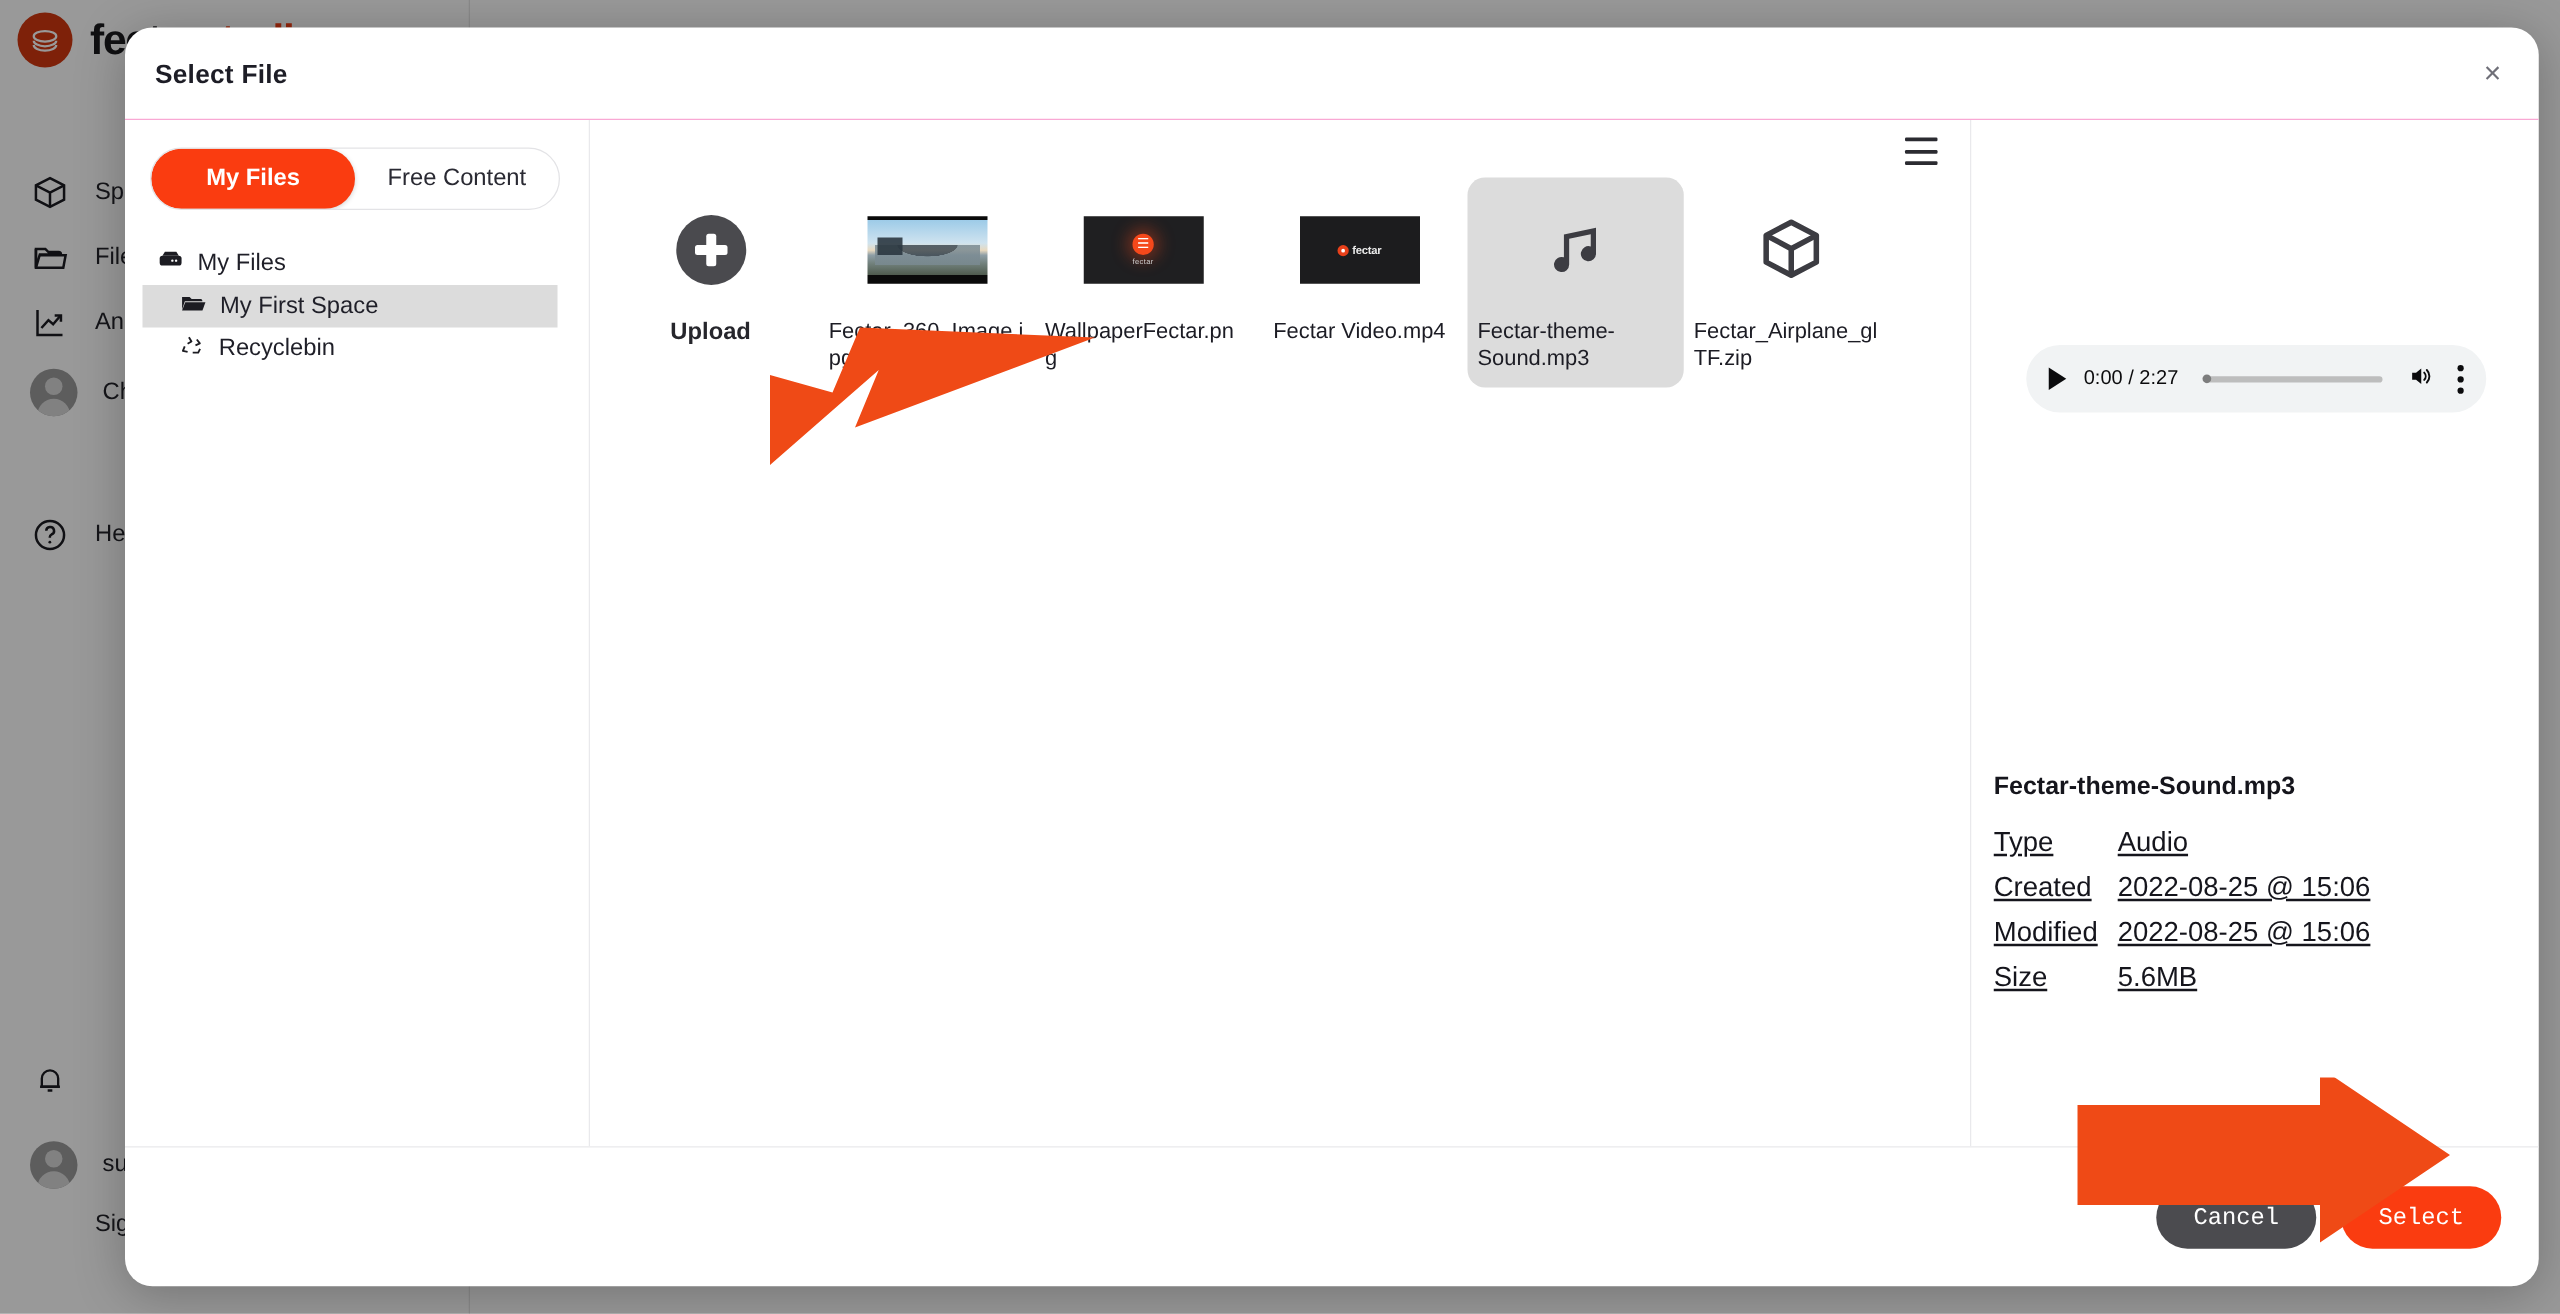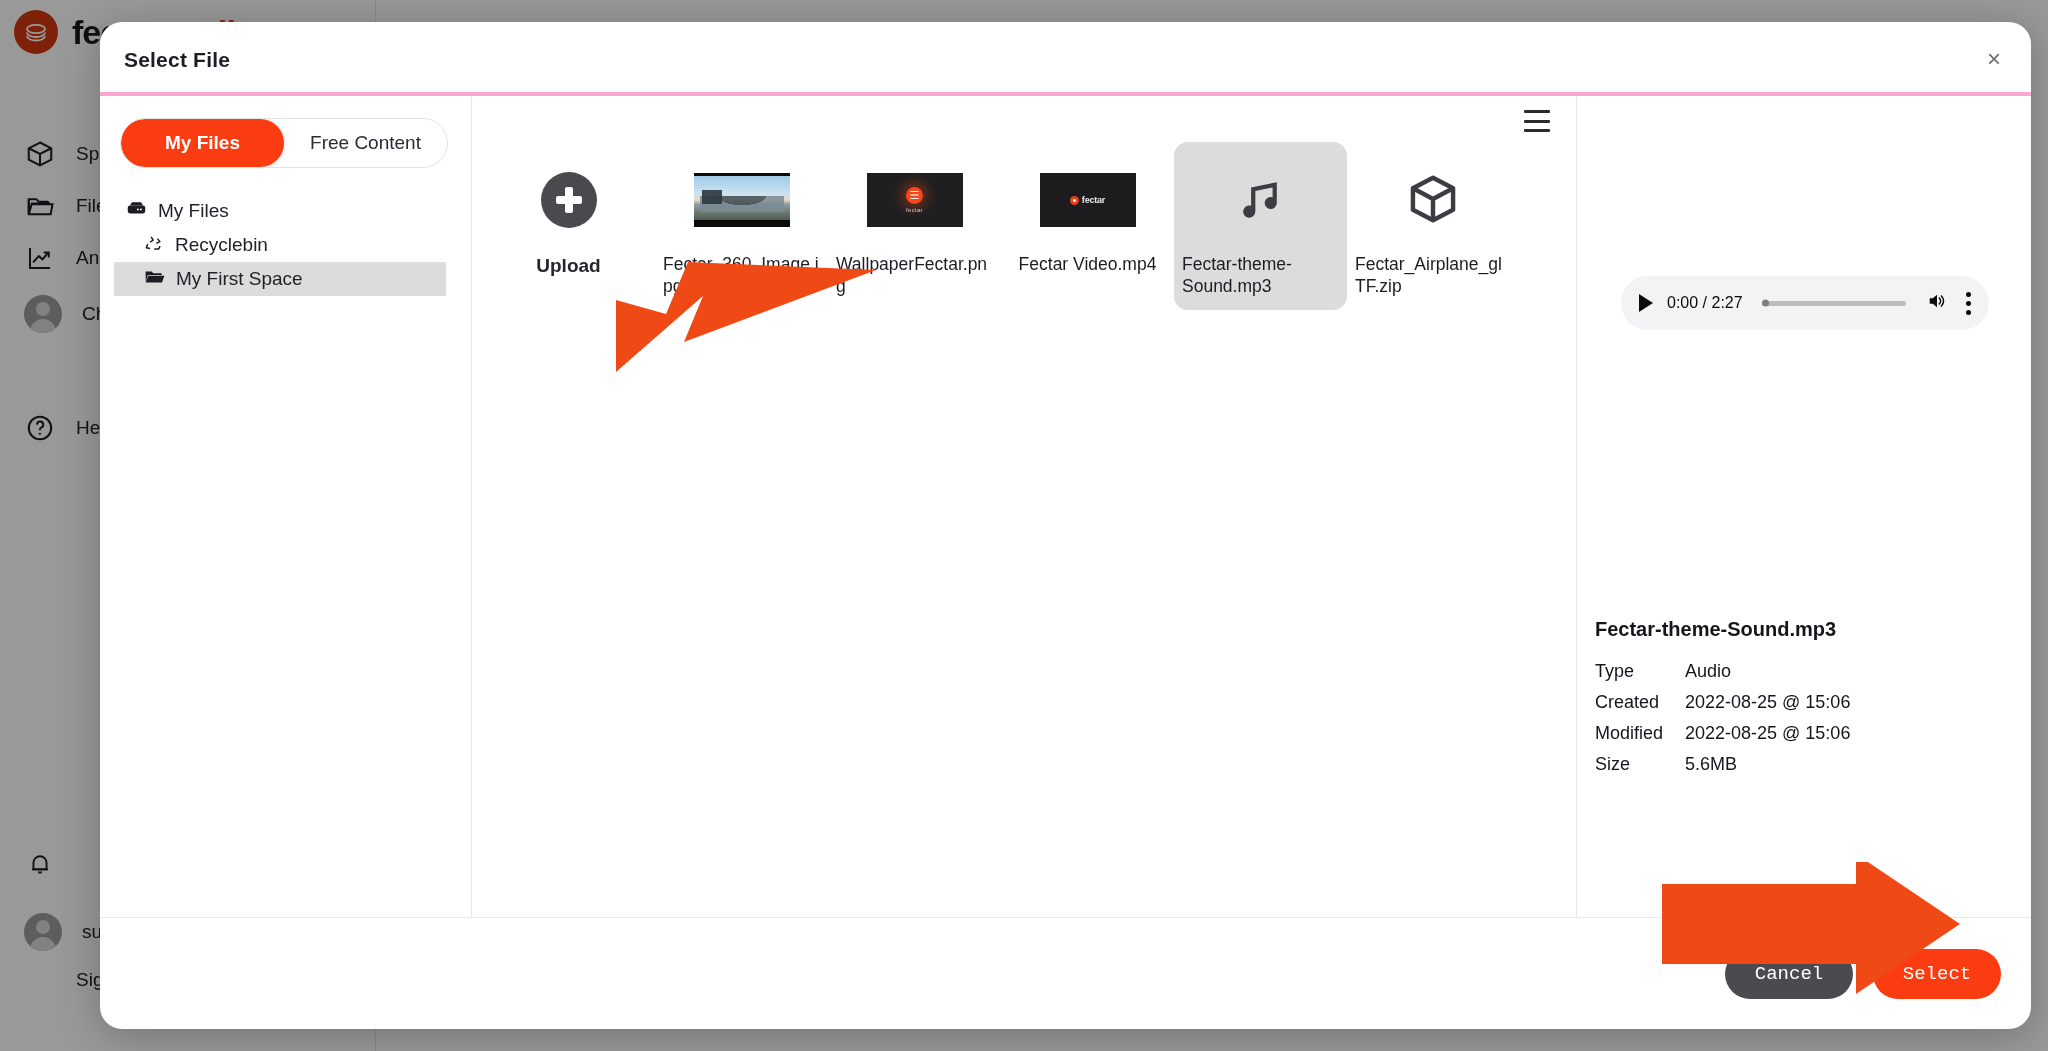--- a/index.html
+++ b/index.html
@@ -57,21 +57,21 @@
 
   
   #modal {
     position: absolute; left: 100px; top: 22px;
     width: 1931px; height: 1007px;
     background: #ffffff; border-radius: 22px;
     box-shadow: 0 6px 40px rgba(0,0,0,0.25);
     overflow: hidden;
   }
   #modal-header {
-    position: relative; height: 74px; border-bottom: 4px solid #f9a8d4;
+    position: relative; height: 74px; border-bottom: 1px solid #f9a8d4;
   }
   #modal-title {
     position: absolute; left: 24px; top: 26px;
     font-size: 21px; font-weight: 700; color: #1d1d26; letter-spacing: .2px;
   }
   #modal-close {
     position: absolute; right: 22px; top: 22px;
     width: 30px; height: 30px; display: flex; align-items: center; justify-content: center;
     color: #6f6f78; font-size: 24px; cursor: pointer; line-height: 1;
   }
@@ -234,21 +234,21 @@
     width: 5px; display: flex; flex-direction: column; gap: 4px; cursor: pointer; margin-left: 4px;
   }
   #audio-more i { width: 5px; height: 5px; border-radius: 50%; background: #0b0b0d; }
 
   #detail-title {
     position: absolute; left: 18px; top: 522px;
     font-size: 20px; font-weight: 700; color: #15151c;
   }
   #detail-table {
     position: absolute; left: 18px; top: 560px;
-    font-size: 18px; color: #15151c; border-collapse: collapse;
+    font-size: 22px; color: #15151c; border-collapse: collapse; text-decoration: underline;
   }
   #detail-table td { padding: 5px 0; vertical-align: top; }
   #detail-table td.k { width: 90px; padding-right: 16px; }
 
   
   #modal-footer {
     position: absolute; left: 0; right: 0; bottom: 0; height: 112px;
     border-top: 1px solid #e9e9ec; display: flex; align-items: center;
     justify-content: flex-end; gap: 20px; padding-right: 30px;
   }
@@ -373,40 +373,40 @@
             <svg width="21" height="18" viewBox="0 0 24 20" fill="#1c1c22">
               <rect x="2" y="6" width="20" height="9" rx="2.6"></rect>
               <path d="M4.5 6 6.8 2.4h10.4L19.5 6Z"></path>
               <circle cx="17" cy="10.6" r="1.1" fill="#fff"></circle>
                 <circle cx="13.6" cy="10.6" r="1.1" fill="#fff"></circle>
             </svg>
           </span>
           <span>My Files</span>
         </div>
 
+        <div class="tree-row level2 selected">
+          <span>
+            <svg width="21" height="17" viewBox="0 0 24 20" fill="#1c1c22">
+              <path d="M1.6 4.2h7.1l1.9 2h8.6a1.5 1.5 0 0 1 1.5 1.5v.6H4.2L1.6 16Z"></path>
+              <path d="M4.6 9.2h19L20.8 17H1.6Z"></path>
+            </svg>
+          </span>
+          <span>My First Space</span>
+        </div>
+
         <div class="tree-row level2">
           <span>
             <svg width="20" height="18" viewBox="0 0 24 22" fill="none" stroke="#1c1c22" stroke-width="1.8" stroke-linejoin="round">
               <path d="M8.5 3.4 11 7.6 7.2 9.8"></path>
               <path d="M4.4 12.4 2.6 16.8l4.6 1"></path>
               <path d="M16.2 5.6l3 3.8-4.3 1.9"></path>
               <path d="M12.2 18.4h5.4l1.8-3.6"></path>
             </svg>
           </span>
           <span>Recyclebin</span>
-        </div>
-
-        <div class="tree-row level2 selected">
-          <span>
-            <svg width="21" height="17" viewBox="0 0 24 20" fill="#1c1c22">
-              <path d="M1.6 4.2h7.1l1.9 2h8.6a1.5 1.5 0 0 1 1.5 1.5v.6H4.2L1.6 16Z"></path>
-              <path d="M4.6 9.2h19L20.8 17H1.6Z"></path>
-            </svg>
-          </span>
-          <span>My First Space</span>
         </div>
       </div>
     </div>
 
     <div id="grid-pane">
       <div id="view-toggle">
         <span></span>
         <span></span>
         <span></span>
       </div>

